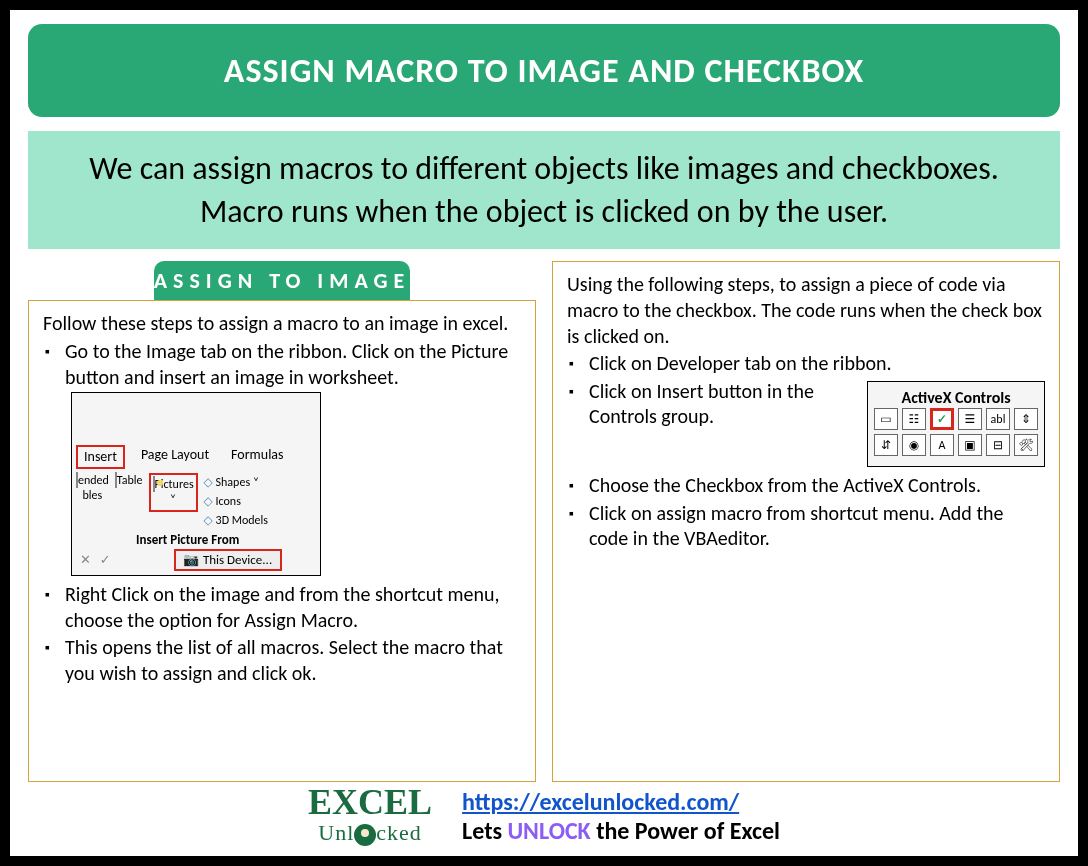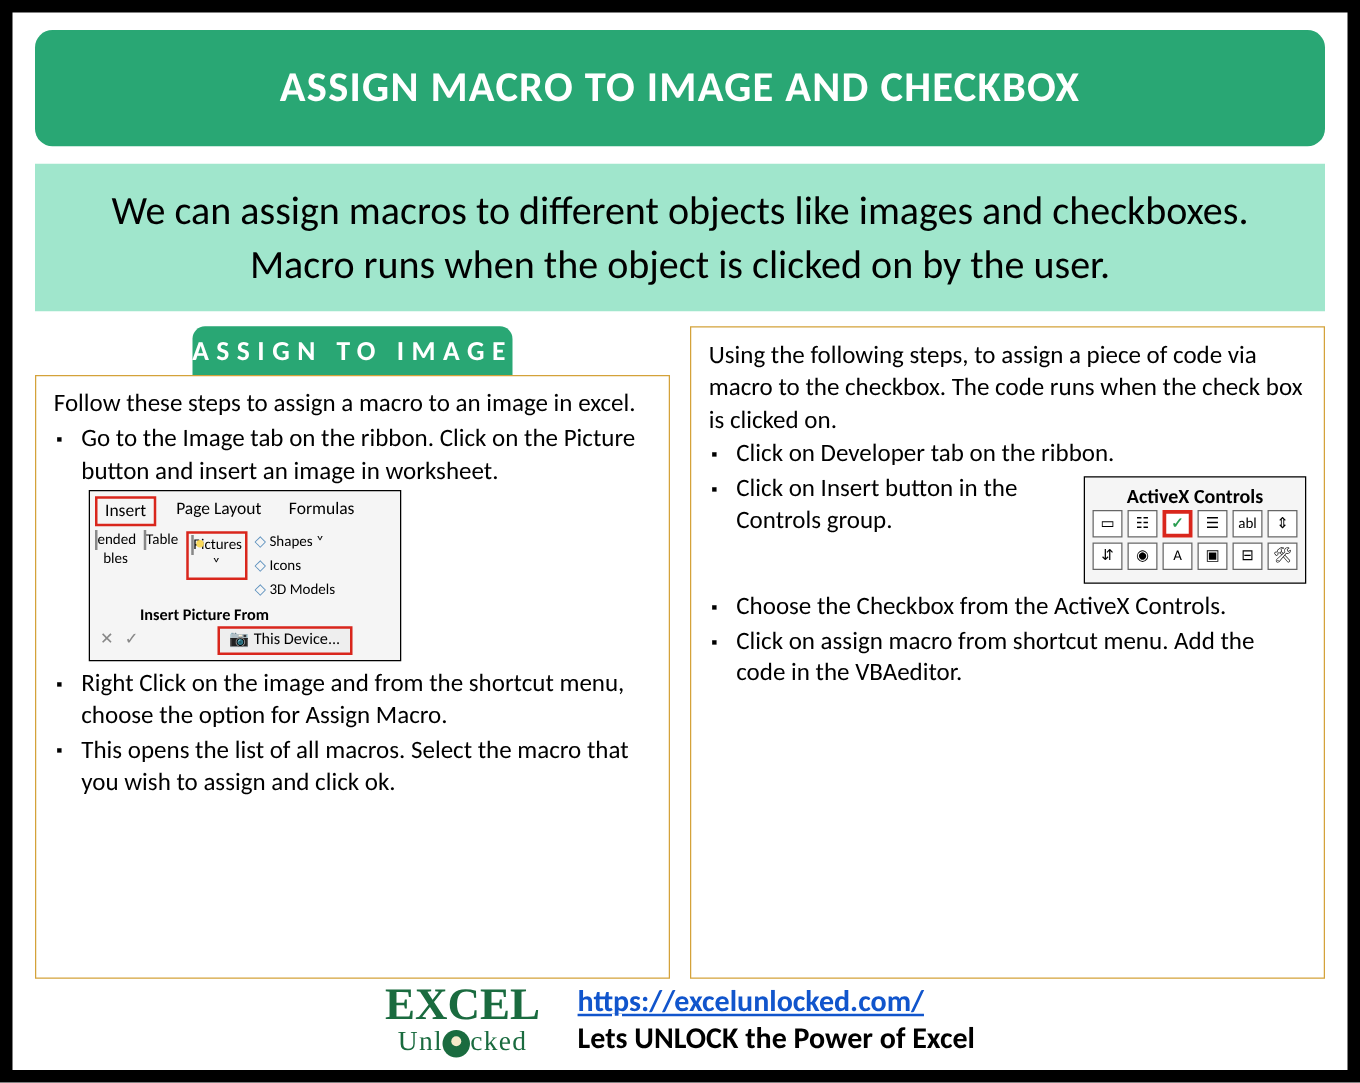--- a/index.html
+++ b/index.html
@@ -11,44 +11,44 @@
 .col { flex: 1; display: flex; flex-direction: column; min-height: 0; align-items: center; }
 .col-header { background: #29a774; color: #fff; font-size: 22px; font-weight: bold; text-align: center; padding: 6px 0; letter-spacing: 6px; border-radius: 10px 10px 0 0; }
 .col-body { border: 1.5px solid #d4a23a; padding: 10px 14px; font-size: 20px; line-height: 1.28; flex: 1; overflow: hidden; }
 .col-body p { margin-bottom: 2px; }
 .col-body ul { list-style: none; padding-left: 22px; }
 .col-body li { position: relative; margin-bottom: 2px; }
 .col-body li::before { content: "▪"; position: absolute; left: -20px; font-size: 14px; top: 4px; }
 .inline-img { border: 1.5px solid #000; display: inline-block; vertical-align: top; margin: 2px 0 4px 6px; background: #f5f5f5; }
 .ribbon-mock { width: 250px; padding: 4px; font-size: 14px; }
 .ribbon-tabs { display: flex; gap: 10px; margin-bottom: 4px; }
-.ribbon-tab { padding: 1px 6px; }
+.ribbon-tab { padding: 1px 6px; margin-top: 48px; }
 .highlight-red { border: 2px solid #d9261c; }
 .ribbon-row { display: flex; align-items: flex-start; gap: 6px; }
 .ribbon-btn { text-align: center; font-size: 12px; }
 .pic-icon { width: 30px; height: 24px; background: linear-gradient(#9fd4ee 50%, #7cb956 50%); border: 1px solid #888; margin: 0 auto 2px; position: relative; }
 .pic-icon::after { content: ""; position: absolute; width: 6px; height: 6px; background: #f9d95a; border-radius: 50%; top: 3px; left: 3px; }
 .side-list { font-size: 12px; line-height: 1.6; }
 .side-list span::before { content: "◇ "; color: #5a8fbd; }
-.ins-from { font-weight: bold; font-size: 13px; margin-top: 6px; margin-left: 36px; }
+.ins-from { font-weight: bold; font-size: 13px; margin-top: 6px; margin-left: 60px; }
 .this-device { border: 2px solid #d9261c; padding: 1px 8px; font-size: 13px; margin-left: 60px; display: inline-block; background: #eee; }
 .activex-mock { width: 200px; padding: 6px; font-size: 16px; text-align: center; }
 .activex-title { font-weight: bold; margin-bottom: 6px; }
 .ax-row { display: flex; justify-content: center; gap: 4px; margin-bottom: 4px; }
 .ax-ic { width: 24px; height: 22px; border: 1px solid #666; display: flex; align-items: center; justify-content: center; font-size: 12px; background: #fff; }
 .ax-check { border: 3px solid #d9261c; color: #2a9d51; font-weight: bold; }
 .footer { display: flex; align-items: center; justify-content: center; gap: 30px; padding-top: 4px; }
 .logo { font-family: Georgia, serif; color: #1a6b3f; font-size: 28px; line-height: 0.9; text-align: center; position: relative; }
 .logo .big { font-size: 36px; font-weight: bold; }
 .logo .sub { font-size: 22px; letter-spacing: 1px; }
 .lock-circle { display: inline-block; width: 22px; height: 22px; background: #1a6b3f; border-radius: 50%; position: relative; vertical-align: middle; }
 .lock-circle::after { content: ""; position: absolute; width: 8px; height: 8px; background: #f5e9c9; border-radius: 50%; top: 5px; left: 7px; }
 .footer-text { font-size: 24px; }
 .footer-link { color: #1155cc; text-decoration: underline; font-weight: bold; }
-.unlock-word { color: #000000; font-weight: bold; }
+.unlock-word { color: #8b5cf6; font-weight: bold; }
 .tbl-ic { width: 22px; height: 20px; border: 1px solid #888; background: repeating-linear-gradient(#fff, #fff 4px, #bbb 4px, #bbb 5px); margin: 0 auto 2px; }
 .step1-wrap { display: block; }
 .checkbox-step-wrap { display: flex; align-items: flex-start; gap: 10px; }
 </style>
 </head>
 <body>
 
 <div class="page">
 
   <div class="title-bar">ASSIGN MACRO TO IMAGE AND CHECKBOX</div>

